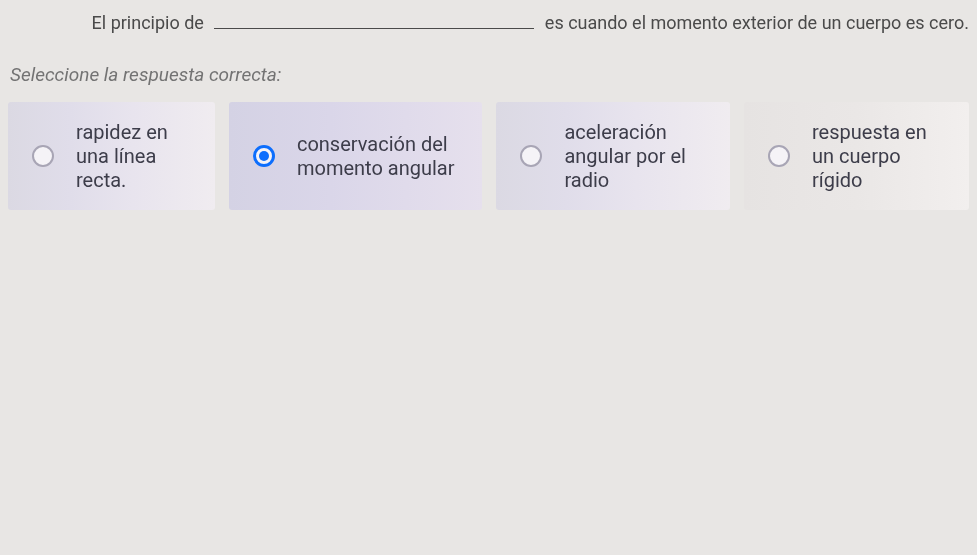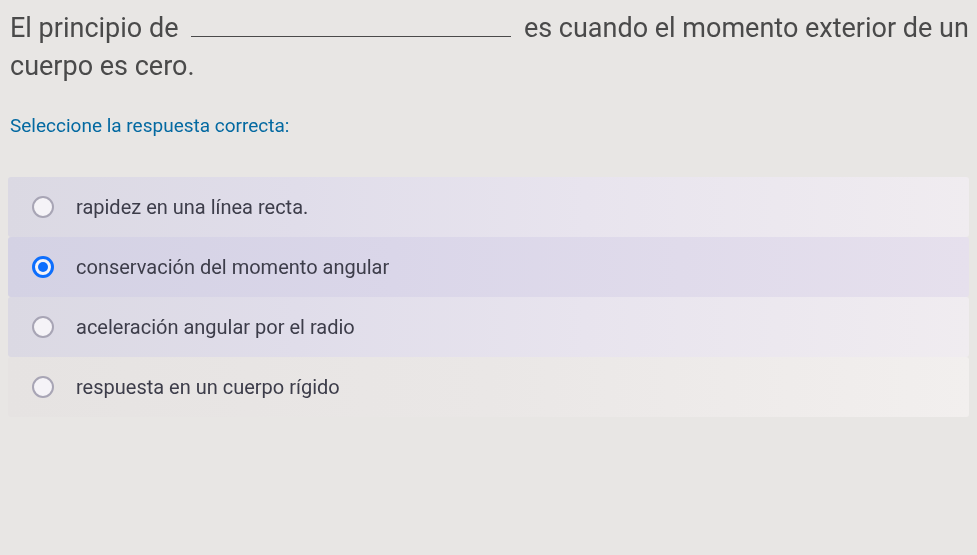--- a/index.html
+++ b/index.html
@@ -9,42 +9,45 @@
     }
     body {
       font-family: -apple-system, BlinkMacSystemFont, "Segoe UI", Roboto, Helvetica, Arial, sans-serif;
       background: #e8e6e4;
       width: 977px;
       height: 555px;
       padding: 10px 8px;
       overflow: hidden;
     }
     .question-text {
-      font-size: 27px;
+      font-size: 18px;
       color: #4a4a4a;
       margin-bottom: 28px;
       line-height: 1.4;
       padding-left: 2px;
+      text-align: right;
     }
     .question-text .blank {
       display: inline-block;
       border-bottom: 1.5px solid #4a4a4a;
       width: 320px;
       margin: 0 6px;
       vertical-align: baseline;
     }
     .instruction {
       font-size: 19px;
-      color: #0369a1;
-      margin-bottom: 40px;
+      font-style: italic;
+      color: #737373;
+      margin-bottom: 16px;
       padding-left: 2px;
     }
     .options {
       display: flex;
-      flex-direction: column;
+      flex-direction: row;
+      gap: 14px;
     }
     .option {
       background: linear-gradient(to right, #dbd9e3 0%, #e0ddea 30%, #e8e4ee 60%, #f0ecf0 100%);
       border-radius: 3px;
       padding: 18px 24px;
       display: flex;
       align-items: center;
       gap: 22px;
       cursor: pointer;
     }

